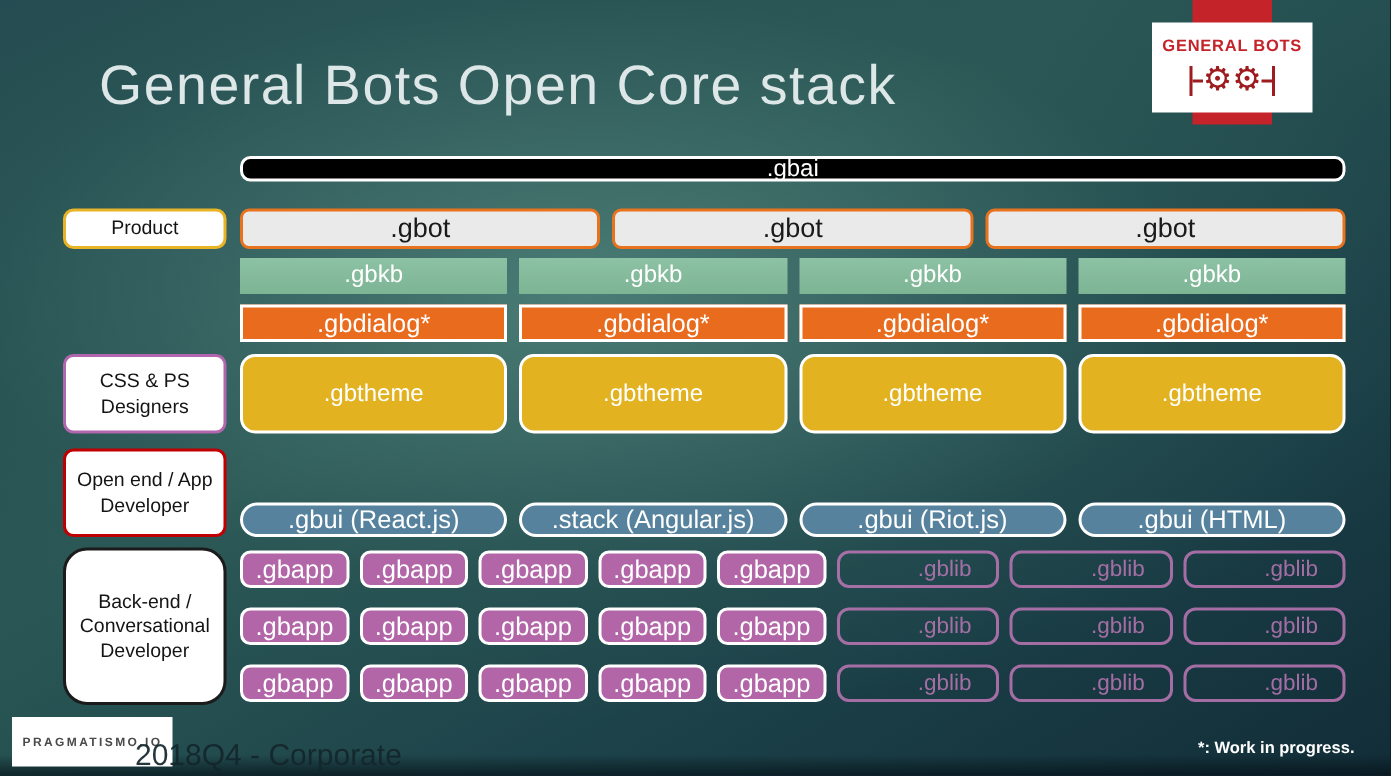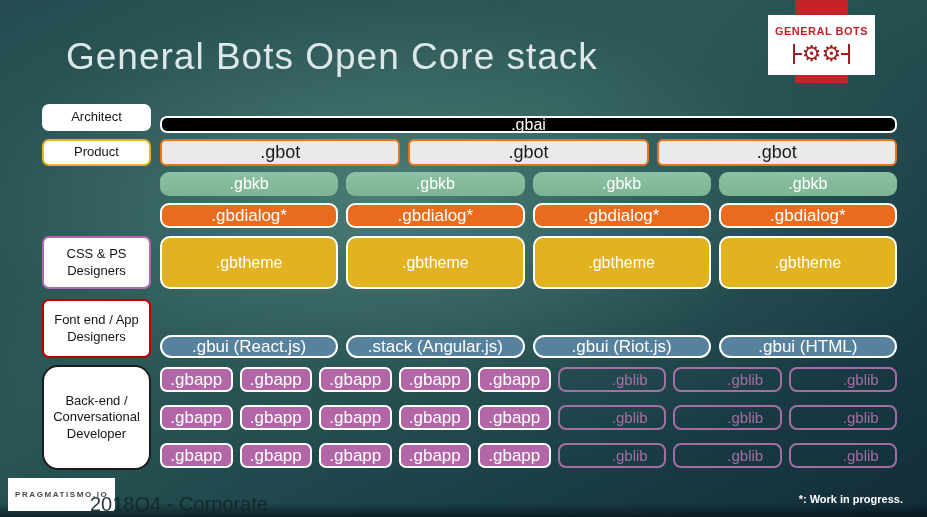--- a/index.html
+++ b/index.html
@@ -38,33 +38,33 @@
   }
   .lbl-architect{top:104px;height:27px;}
   .lbl-product{top:139px;height:27px;border-color:var(--product-border);}
   .lbl-enduser{top:172px;height:56px;}
   .lbl-designers{top:236px;height:53px;border-color:var(--designers-border);}
   .lbl-frontend{top:299px;height:59px;border-color:var(--frontend-border);}
   .lbl-backend{top:365px;height:105px;border-color:var(--backend-border);border-radius:16px;}
   
   .srow{position:absolute;left:160px;right:30px;display:flex;gap:8px;}
   .srow>.box{flex:1;}
-  .row-gbai{top:116px;height:17px;}
+  .row-gbai{top:104px;height:17px;}
   .row-gbot{top:139px;height:27px;}
   .row-gbkb{top:172px;height:24px;}
   .row-gbdialog{top:203px;height:25px;}
   .row-gbtheme{top:236px;height:53px;justify-content:flex-end;}
   .row-gbui{top:299px;height:59px;}
   .row-app1{top:367px;height:25px;gap:7px;}
   .row-app2{top:405px;height:25px;gap:7px;}
   .row-app3{top:443px;height:25px;gap:7px;}
   
   .box{
     display:flex;align-items:center;justify-content:center;color:#fff;
-    box-sizing:border-box;border-radius:9px;white-space:nowrap;
+    box-sizing:border-box;border-radius:0;white-space:nowrap;
   }
   .gbai{background:#000;border:2px solid #fff;border-radius:7px;font-size:16px;}
   .gbot{background:#eaeaea;border:2px solid var(--gbot-border);color:#1a1a1a;font-size:18px;border-radius:6px;}
   .gbkb{background:linear-gradient(var(--gbkb-light),var(--gbkb));font-size:16px;}
   .gbdialog{background:var(--gbdialog);border:2px solid #fff;font-size:17px;}
   .gbtheme{background:var(--gbtheme);border:2px solid #fff;border-radius:10px;font-size:16px;}
   .gbui{background:var(--gbui);border:2px solid #fff;border-radius:12px;font-size:17px;margin-top:36px;}
   .gbapp{background:var(--gbapp);border:2px solid #fff;border-radius:7px;font-size:17px;}
   .gblib{background:transparent;border:2px solid var(--gblib);color:var(--gblib);border-radius:8px;font-size:15px;opacity:0.85;padding-left:36px;}
   
@@ -87,24 +87,23 @@
     <div class="logo-brand">GENERAL BOTS</div>
     <div class="logo-gears">
       <span class="gear-bar"></span>
       <span class="gear-hline"></span>
       <span>⚙⚙</span>
       <span class="gear-hline"></span>
       <span class="gear-bar"></span>
     </div>
   </div>
 
-  <div class="lbl lbl-architect">Architect</div>
   <div class="lbl lbl-product">Product</div>
   <div class="lbl lbl-designers">CSS &amp; PS Designers</div>
-  <div class="lbl lbl-frontend">Font end / App Designers</div>
+  <div class="lbl lbl-frontend">Open end / App Developer</div>
   <div class="lbl lbl-backend">Back-end / Conversational Developer</div>
 
   <div class="srow row-gbai">
     <div class="box gbai">.gbai</div>
   </div>
 
   <div class="srow row-gbot">
       <div class="box gbot">.gbot</div>
       <div class="box gbot">.gbot</div>
       <div class="box gbot">.gbot</div>

